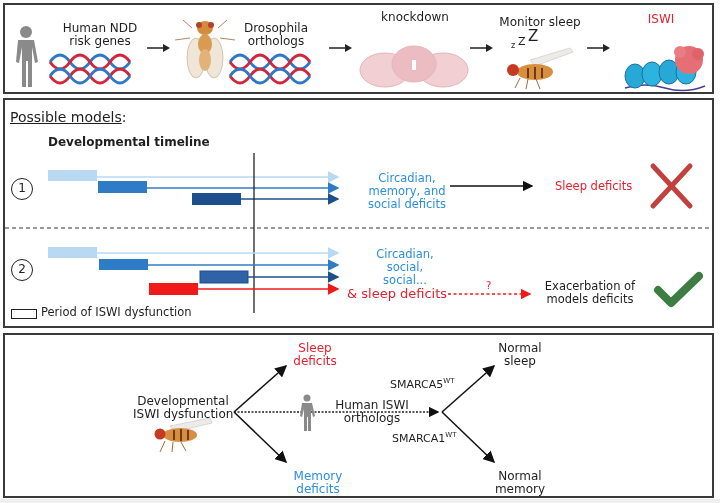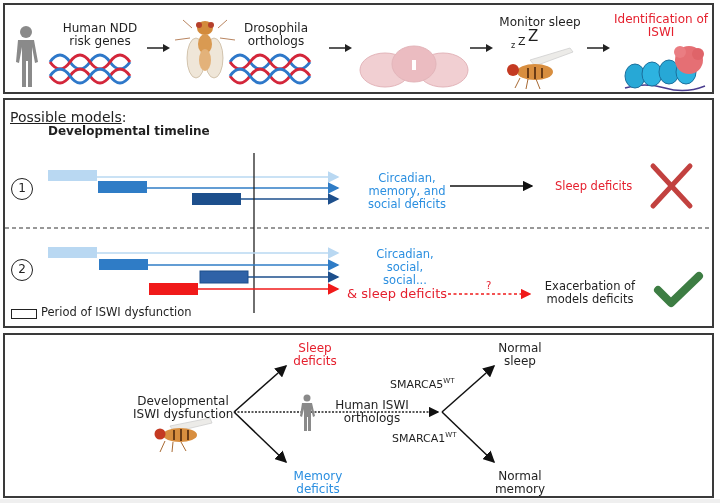--- a/index.html
+++ b/index.html
@@ -113,36 +113,36 @@
 
 <div class="txt dark" style="left:52px; top:22px; width:96px; font-size:12px;">
   <div>Human NDD</div>
   <div>risk genes</div>
 </div>
 <div class="txt dark" style="left:228px; top:22px; width:96px; font-size:12px;">
   <div>Drosophila</div>
   <div>orthologs</div>
 </div>
 <div class="txt dark" style="left:360px; top:11px; width:110px; font-size:12px;">
+  <div>knockdown</div>
 </div>
 <div class="txt dark" style="left:490px; top:16px; width:100px; font-size:12px;">
   <div>Monitor sleep</div>
 </div>
 <div class="txt dark" style="left:511px; top:42px; font-size:8px;">z</div>
 <div class="txt dark" style="left:518px; top:36px; font-size:11px;">Z</div>
 <div class="txt dark" style="left:528px; top:28px; font-size:15px;">Z</div>
 <div class="txt red" style="left:606px; top:13px; width:110px; font-size:12px;">
-  <div>Identification of</div>
   <div class="it">ISWI</div>
 </div>
 
 <div class="panel" id="p2"></div>
 
 <div class="txt dark" style="left:10px; top:110px; font-size:14px; text-align:left;"><span style="text-decoration:underline;text-align:right;">Possible models</span><span>:</span></div>
-<div class="txt dark" style="left:48px; top:125px; font-size:12px; font-weight:bold; text-align:left;">Developmental timeline</div>
+<div class="txt dark" style="left:48px; top:136px; font-size:12px; font-weight:bold; text-align:left;">Developmental timeline</div>
 
 <svg class="layer" width="720" height="340">
   <defs>
     <marker id="ah-light" markerWidth="8" markerHeight="8" refX="7" refY="4" orient="auto">
         <path d="M0,0 L8,4 L0,8 z" fill="#b9d8f2"></path>
       </marker>
     <marker id="ah-mid" markerWidth="8" markerHeight="8" refX="7" refY="4" orient="auto">
         <path d="M0,0 L8,4 L0,8 z" fill="#2f7cc6"></path>
       </marker>
     <marker id="ah-dark" markerWidth="8" markerHeight="8" refX="7" refY="4" orient="auto">

